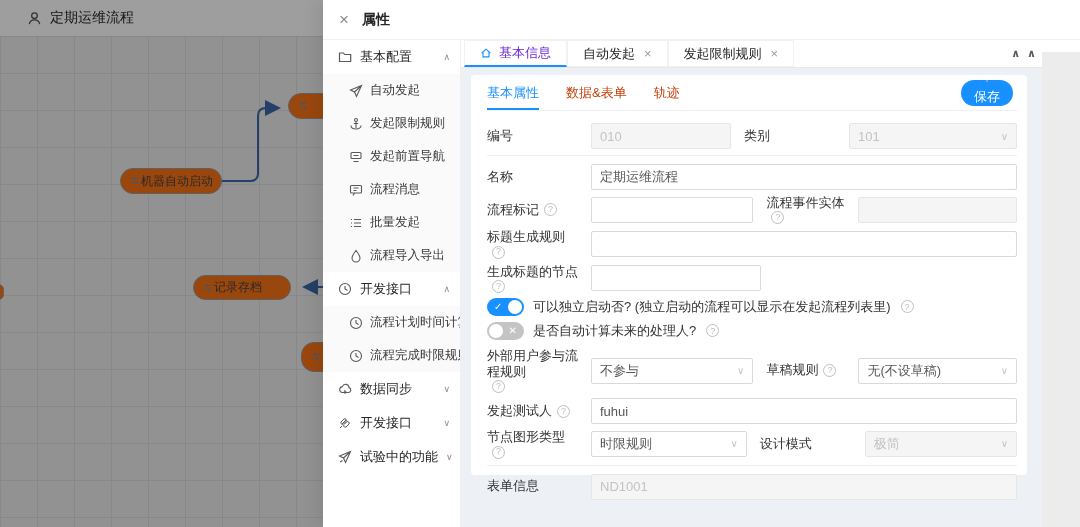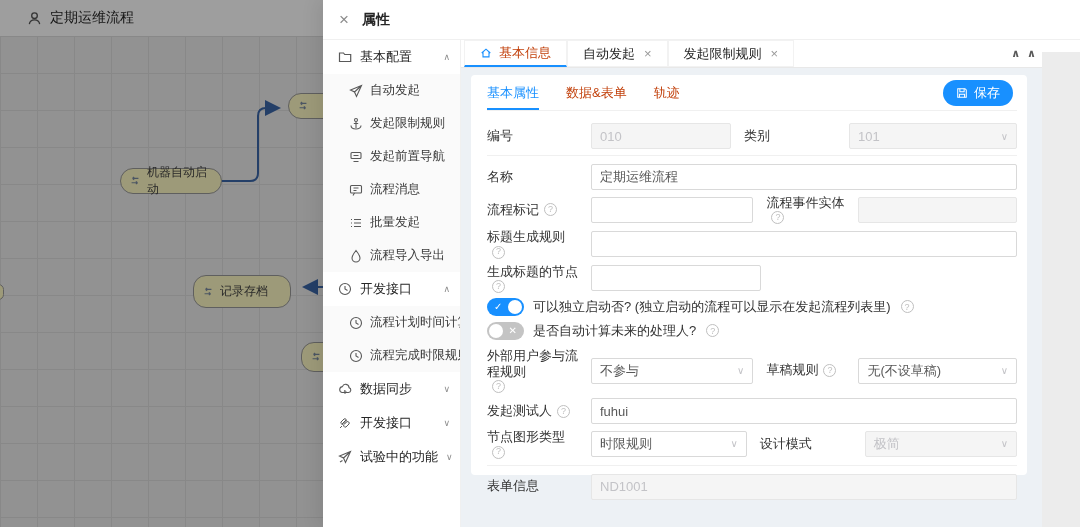--- a/index.html
+++ b/index.html
@@ -9,22 +9,22 @@
 
   
   .canvas { position:absolute; inset:0; z-index:0; }
   .canvas-header { position:absolute; left:0; top:0; width:100%; height:36px; background:#fff;
     display:flex; align-items:center; padding-left:27px; gap:8px; }
   .canvas-title { font-size:14px; color:#262626; }
   .grid { position:absolute; left:0; top:36px; right:0; bottom:0; background-color:#ececec;
     background-image:linear-gradient(#dcdcdc 1px, transparent 1px),
                      linear-gradient(90deg, #dcdcdc 1px, transparent 1px);
     background-size:37px 37px; }
-  .flow-node { position:absolute; background:#fef9c3; border:1px solid #9a9a9a; border-radius:13px;
-    display:flex; align-items:center; gap:6px; padding:0 8px; font-size:12px; color:#444; }
+  .flow-node { position:absolute; background:#f97316; border:1px solid #9a9a9a; border-radius:13px;
+    display:flex; align-items:center; padding:0 8px; font-size:12px; color:#444; }
   .flow-node svg { flex:0 0 auto; }
   .connectors { position:absolute; left:0; top:0; width:1080px; height:527px; pointer-events:none; }
   .mask { position:absolute; inset:0; background:rgba(0,0,0,0.38); z-index:5; }
 
   
   .drawer { position:absolute; left:323px; top:0; right:0; height:527px; background:#fff; z-index:10;
     box-shadow:-6px 0 16px rgba(0,0,0,0.08); }
   .drawer-header { height:40px; border-bottom:1px solid #f0f0f0; display:flex; align-items:center;
     padding-left:16px; gap:13px; }
   .close-x { font-size:17px; color:#8c8c8c; line-height:1; cursor:pointer; }
@@ -41,36 +41,36 @@
     cursor:pointer; white-space:nowrap; font-size:12.5px; }
   .micon { width:14px; height:14px; color:#595959; flex:0 0 auto; }
   .micon svg { width:14px; height:14px; display:block; }
 
   
   .content { position:absolute; left:138px; top:40px; right:0; bottom:0; background:#edf1f5; }
   .tabbar { position:absolute; left:0; top:0; right:0; height:28px; background:#fff;
     border-bottom:1px solid #e8e8e8; display:flex; align-items:stretch; padding-left:3px; }
   .tab { display:flex; align-items:center; gap:7px; padding:0 15px; border:1px solid #f2f2f2;
     color:#262626; cursor:pointer; background:#fff; }
-  .tab.active { color:#c2410c; border-bottom:2px solid #1890ff; }
+  .tab.active { color:#6d28d9; border-bottom:2px solid #1890ff; }
   .tab .tclose { font-size:13px; color:#999; margin-left:2px; }
   .dbl-chevron { position:absolute; right:44px; top:-1px; height:28px; display:flex; align-items:center;
     gap:7px; color:#595959; font-size:11px; font-weight:700; cursor:pointer; }
   .scroll-strip { position:absolute; right:0; top:12px; width:38px; bottom:0; background:#ececec; }
 
   
   .card { position:absolute; left:10px; top:35px; width:556px; height:400px; background:#fff; border-radius:4px;
     padding:0 10px 0 16px; }
   .card-tabs { height:36px; display:flex; align-items:center; gap:27px; border-bottom:1px solid #f0f0f0;
     position:relative; font-size:13px; }
   .ctab { color:#c2410c; cursor:pointer; height:100%; display:flex; align-items:center; }
   .ctab.active { color:#1890ff; box-shadow:inset 0 -2px 0 #1890ff; }
   .save-btn { position:absolute; right:4px; top:5px; height:26px; background:#1890ff; color:#fff;
     border:none; border-radius:14px; display:flex; align-items:center; gap:6px; padding:0 13px;
-    font-size:13px; cursor:pointer; font-family:inherit; }
+    font-size:13px; cursor:pointer; font-family:inherit;flex-direction:column; }
 
   .form { padding-top:12px; }
   .frow { display:flex; align-items:center; margin-bottom:5px; min-height:26px; }
   .lbl { width:104px; flex:0 0 auto; color:#333; display:flex; align-items:center; flex-wrap:wrap;
     padding-right:10px; line-height:1.25; }
   .lbl2 { width:92px; flex:0 0 auto; margin-left:13px; color:#333; display:flex; align-items:center;
     flex-wrap:wrap; line-height:1.25; }
   .help { display:inline-flex; width:13px; height:13px; border:1px solid #bfbfbf; border-radius:50%;
     color:#bfbfbf; font-size:9px; align-items:center; justify-content:center; margin-left:5px; cursor:pointer; }
   .inp { height:26px; border:1px solid #d9d9d9; border-radius:2px; background:#fff; display:flex;
@@ -118,21 +118,21 @@
     </svg>
 
     <div class="flow-node" style="left:120px; top:168px; width:102px; height:26px;">
       <svg width="12" height="12" viewBox="0 0 14 14">
         <path d="M4 4 H11 M4 4 L6 2.4 M4 4 L6 5.6" fill="none" stroke="#7a8aa0" stroke-width="1.3"></path>
         <path d="M10 9 H3 M10 9 L8 7.4 M10 9 L8 10.6" fill="none" stroke="#7a8aa0" stroke-width="1.3"></path>
       </svg>
       <span>机器自动启动</span>
     </div>
 
-    <div class="flow-node" style="left:193px; top:275px; width:98px; height:33px;font-family:Liberation Mono, monospace;">
+    <div class="flow-node" style="left:193px; top:275px; width:98px; height:25px;font-family:Liberation Mono, monospace;">
       <svg width="12" height="12" viewBox="0 0 14 14">
         <path d="M4 4 H11 M4 4 L6 2.4 M4 4 L6 5.6" fill="none" stroke="#7a8aa0" stroke-width="1.3"></path>
         <path d="M10 9 H3 M10 9 L8 7.4 M10 9 L8 10.6" fill="none" stroke="#7a8aa0" stroke-width="1.3"></path>
       </svg>
       <span>记录存档</span>
     </div>
 
     <div class="flow-node" style="left:288px; top:93px; width:60px; height:26px;">
       <svg width="12" height="12" viewBox="0 0 14 14">
         <path d="M4 4 H11 M4 4 L6 2.4 M4 4 L6 5.6" fill="none" stroke="#7a8aa0" stroke-width="1.3"></path>

